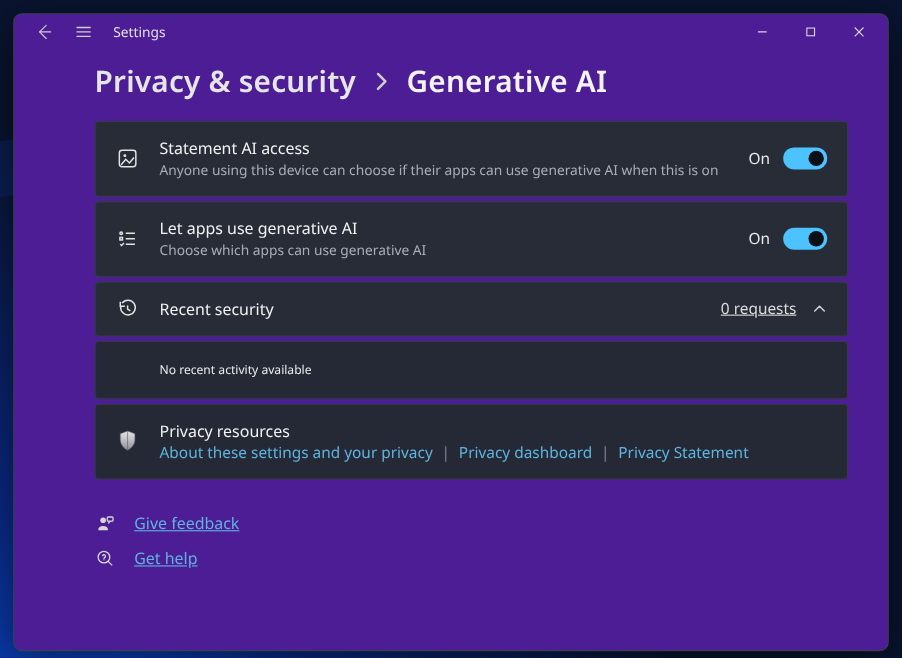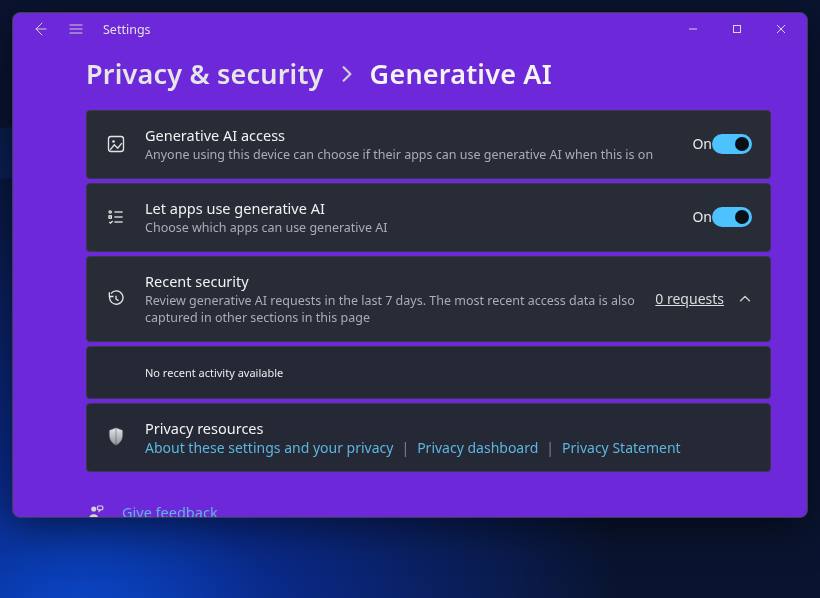--- a/index.html
+++ b/index.html
@@ -14,22 +14,22 @@
   }
   .bg-swoosh::before, .bg-swoosh::after {
     content: ""; position: absolute; border: 2px solid rgba(40,120,255,0.25);
     border-radius: 50%;
   }
   .bg-swoosh::before { width: 1100px; height: 1100px; left: -500px; top: 120px; border-width: 50px; border-color: rgba(20,80,220,0.15) transparent transparent rgba(20,80,220,0.10); }
   .bg-swoosh::after  { width: 900px; height: 900px; right: -400px; top: -200px; border-width: 60px; border-color: transparent rgba(20,80,220,0.10) rgba(20,80,220,0.12) transparent; }
 
   .window {
     position: relative; z-index: 1;
-    margin: 12px; width: 796px; height: 506px;
-    background: #6d28d9; border: 1px solid #3a404c; border-radius: 8px;
+    margin: 12px; width: 796px; height: 580px;
+    background: #4c1d95; border: 1px solid #3a404c; border-radius: 8px;
     color: #e8e8e8; display: flex; flex-direction: column;
     box-shadow: 0 10px 40px rgba(0,0,0,0.5);
   }
 
   .titlebar { height: 32px; display: flex; align-items: center; padding: 0 4px; }
   .titlebar .left { display: flex; align-items: center; gap: 2px; padding-left: 6px; }
   .tb-btn { width: 34px; height: 28px; display: flex; align-items: center; justify-content: center; color: #d0d0d0; border-radius: 4px; }
   .titlebar .title { font-size: 12.5px; color: #e0e0e0; margin-left: 8px; }
   .titlebar .spacer { flex: 1; }
   .winctrl { width: 44px; height: 28px; display: flex; align-items: center; justify-content: center; color: #d8d8d8; }
@@ -46,21 +46,21 @@
     background: #272c37; border: 1px solid #353a46; border-radius: 4px;
     margin-bottom: 4px; padding: 14px 18px;
     display: flex; align-items: center; gap: 18px;
   }
   .card.sub { background: #242935; }
   .card .cicon { width: 22px; display:flex; justify-content:center; color:#e4e4e4; flex-shrink:0; }
   .card .ctext { flex: 1; min-width: 0; }
   .card .ctitle { font-size: 14.5px; color: #f2f2f2; }
   .card .cdesc  { font-size: 12.5px; color: #a8adb7; margin-top: 2px; line-height: 1.35; }
 
-  .toggle-wrap { display: flex; gap: 0; }
+  .toggle-wrap { display: flex; align-items: center; gap: 12px; }
   .toggle-label { font-size: 14px; color: #eaeaea; }
   .toggle {
     width: 40px; height: 20px; border-radius: 10px; position: relative;
     background: #4cc2ff; display: inline-block;
   }
   .toggle .knob {
     position: absolute; right: 3px; top: 3px; width: 14px; height: 14px;
     border-radius: 50%; background: #0b0f18;
   }
 
@@ -133,21 +133,21 @@
 
     <div class="card">
       <div class="cicon">
         <svg width="20" height="20" viewBox="0 0 24 24" fill="none" stroke="currentColor" stroke-width="1.6">
             <rect x="3" y="3" width="18" height="18" rx="3"></rect>
             <circle cx="9" cy="9" r="1.6" fill="currentColor" stroke="none"></circle>
             <path d="M5 19l5-6 4 4 5-6"></path>
           </svg>
       </div>
       <div class="ctext">
-        <div class="ctitle">Generative AI access</div>
+        <div class="ctitle">Statement AI access</div>
         <div class="cdesc">Anyone using this device can choose if their apps can use generative AI when this is on</div>
       </div>
       <div class="toggle-wrap">
         <span class="toggle-label">On</span>
         <span class="toggle">
             <span class="knob"></span>
           </span>
       </div>
     </div>
 
@@ -177,21 +177,20 @@
     <div class="card">
       <div class="cicon">
         <svg width="20" height="20" viewBox="0 0 24 24" fill="none" stroke="currentColor" stroke-width="1.6">
             <path d="M4 4v5h5"></path>
             <path d="M4.5 9A8 8 0 1 0 6 5.5"></path>
             <path d="M12 8v4l3 2"></path>
           </svg>
       </div>
       <div class="ctext">
         <div class="ctitle">Recent security</div>
-        <div class="cdesc">Review generative AI requests in the last 7 days. The most recent access data is also captured in other sections in this page</div>
       </div>
       <div class="right-meta">
         <span>0 requests</span>
         <span class="chev">
           <svg width="14" height="14" viewBox="0 0 16 16">
               <path d="M3 10l5-5 5 5" stroke="currentColor" stroke-width="1.6" fill="none" stroke-linecap="round" stroke-linejoin="round"></path>
             </svg>
         </span>
       </div>
     </div>

